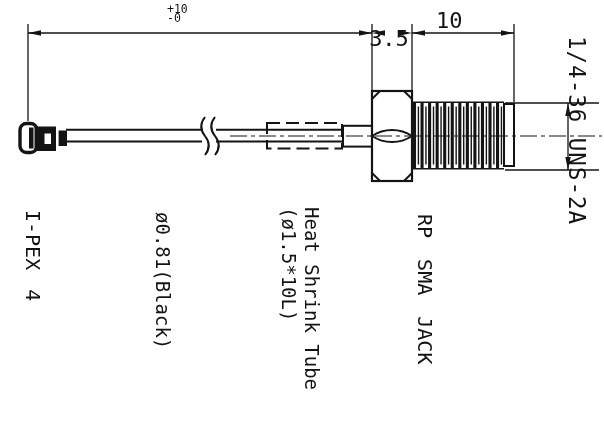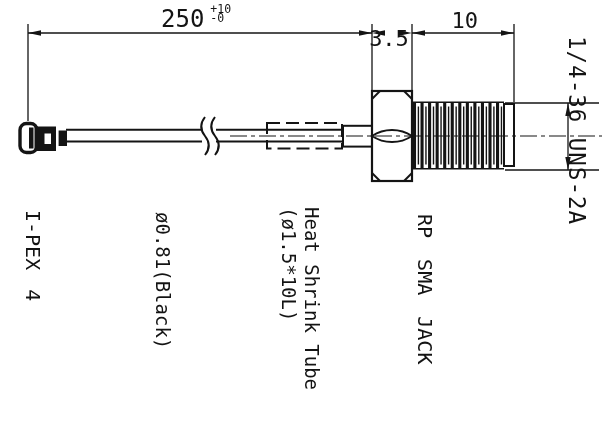--- a/index.html
+++ b/index.html
@@ -5,21 +5,21 @@
   html,body{margin:0;padding:0;background:#ffffff;}
   .sheet{
     position:relative;width:604px;height:424px;background:#fff;overflow:hidden;
     font-family:"DejaVu Sans Mono", monospace;color:#141414;
   }
   .sheet svg{position:absolute;left:0;top:0;}
   .dim{position:absolute;white-space:nowrap;color:#141414;}
   .dim-250{left:161px;top:7px;display:flex;align-items:flex-start;font-size:24px;line-height:24px;}
   .tol{display:flex;flex-direction:column;font-size:11.5px;line-height:9px;margin-top:-2px;margin-left:6px;letter-spacing:0px;}
   .dim-35{left:366px;top:28px;width:46px;text-align:center;font-size:22px;line-height:22px;}
-  .dim-10{left:436px;top:10px;width:42px;text-align:right;font-size:22px;line-height:22px;}
+  .dim-10{left:436px;top:10px;width:42px;text-align:left;font-size:22px;line-height:22px;}
   .vtext{
     position:absolute;writing-mode:vertical-rl;text-orientation:mixed;
     white-space:nowrap;color:#141414;
   }
   .thread-spec{left:564px;top:36px;font-size:22.5px;letter-spacing:1px;}
   .lbl-ipex{left:21px;top:210px;font-size:20px;word-spacing:7px;}
   .lbl-cable{left:152px;top:212px;font-size:19px;}
   .lbl-shrink{left:276px;top:207px;font-size:19px;line-height:23.5px;}
   .lbl-rpsma{left:413px;top:214px;font-size:20px;word-spacing:9px;}
 </style>
@@ -120,21 +120,20 @@
           <polygon points="412,33 399,30.3 399,35.7"></polygon>
           <polygon points="412,33 425,30.3 425,35.7"></polygon>
           <polygon points="514,33 501,30.3 501,35.7"></polygon>
           <polygon points="568,103 565.3,116 570.7,116"></polygon>
           <polygon points="568,170 565.3,157 570.7,157"></polygon>
         </g>
     </g>
   </svg>
 
   <div class="dim dim-250">
-    <span>250</span>
     <span class="tol">
       <span>+10</span>
       <span>-0</span>
     </span>
   </div>
 
   <div class="dim dim-35">3.5</div>
 
   <div class="dim dim-10">10</div>
 

